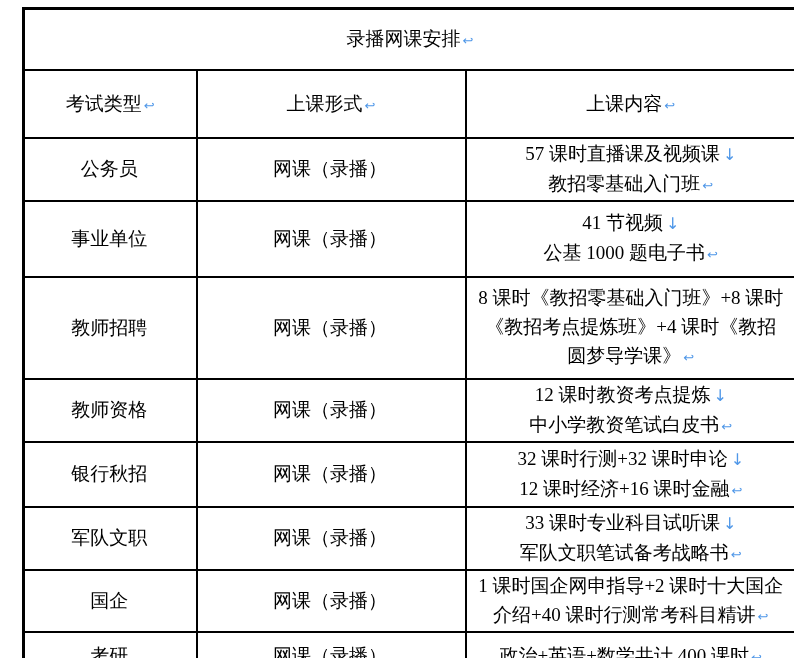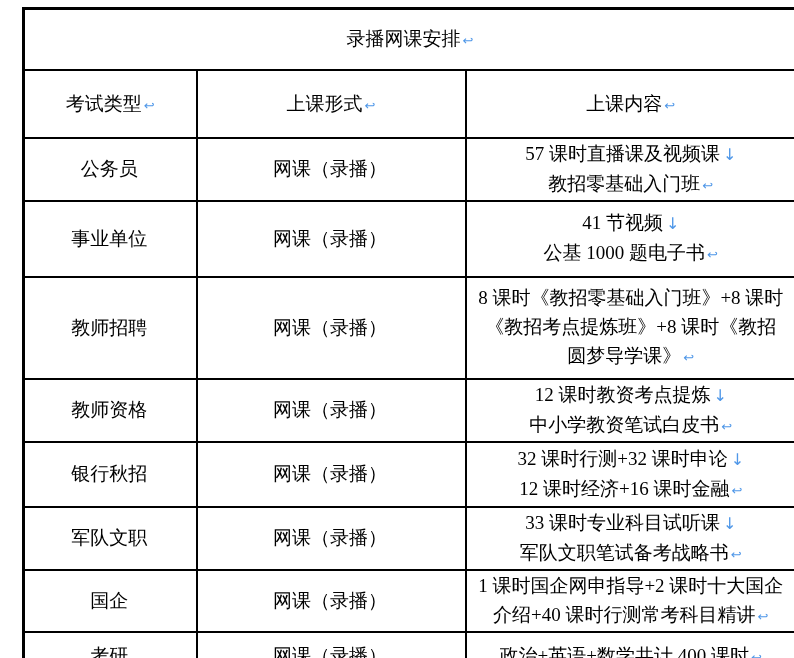--- a/index.html
+++ b/index.html
@@ -96,21 +96,21 @@
     <td>
             <div class="cline"><span class="txt">41 节视频</span><span class="mark lb">↓</span></div>
             <div class="cline"><span class="txt">公基 1000 题电子书</span><span class="mark">↩</span></div>
           </td>
   </tr>
         <tr style="height: 102px;">
     <td><span class="txt">教师招聘</span><span class="mark"></span></td>
     <td><span class="txt">网课（录播）</span><span class="mark"></span></td>
     <td>
             <div class="cline"><span class="txt">8 课时《教招零基础入门班》+8 课时</span></div>
-            <div class="cline"><span class="txt">《教招考点提炼班》+8 课时《教招</span></div>
+            <div class="cline"><span class="txt">《教招考点提炼班》+4 课时《教招</span></div>
             <div class="cline"><span class="txt">圆梦导学课》</span><span class="mark">↩</span></div>
           </td>
   </tr>
         <tr style="height: 62px;">
     <td><span class="txt">教师资格</span><span class="mark"></span></td>
     <td><span class="txt">网课（录播）</span><span class="mark"></span></td>
     <td>
             <div class="cline"><span class="txt">12 课时教资考点提炼</span><span class="mark lb">↓</span></div>
             <div class="cline"><span class="txt">中小学教资笔试白皮书</span><span class="mark">↩</span></div>
           </td>

